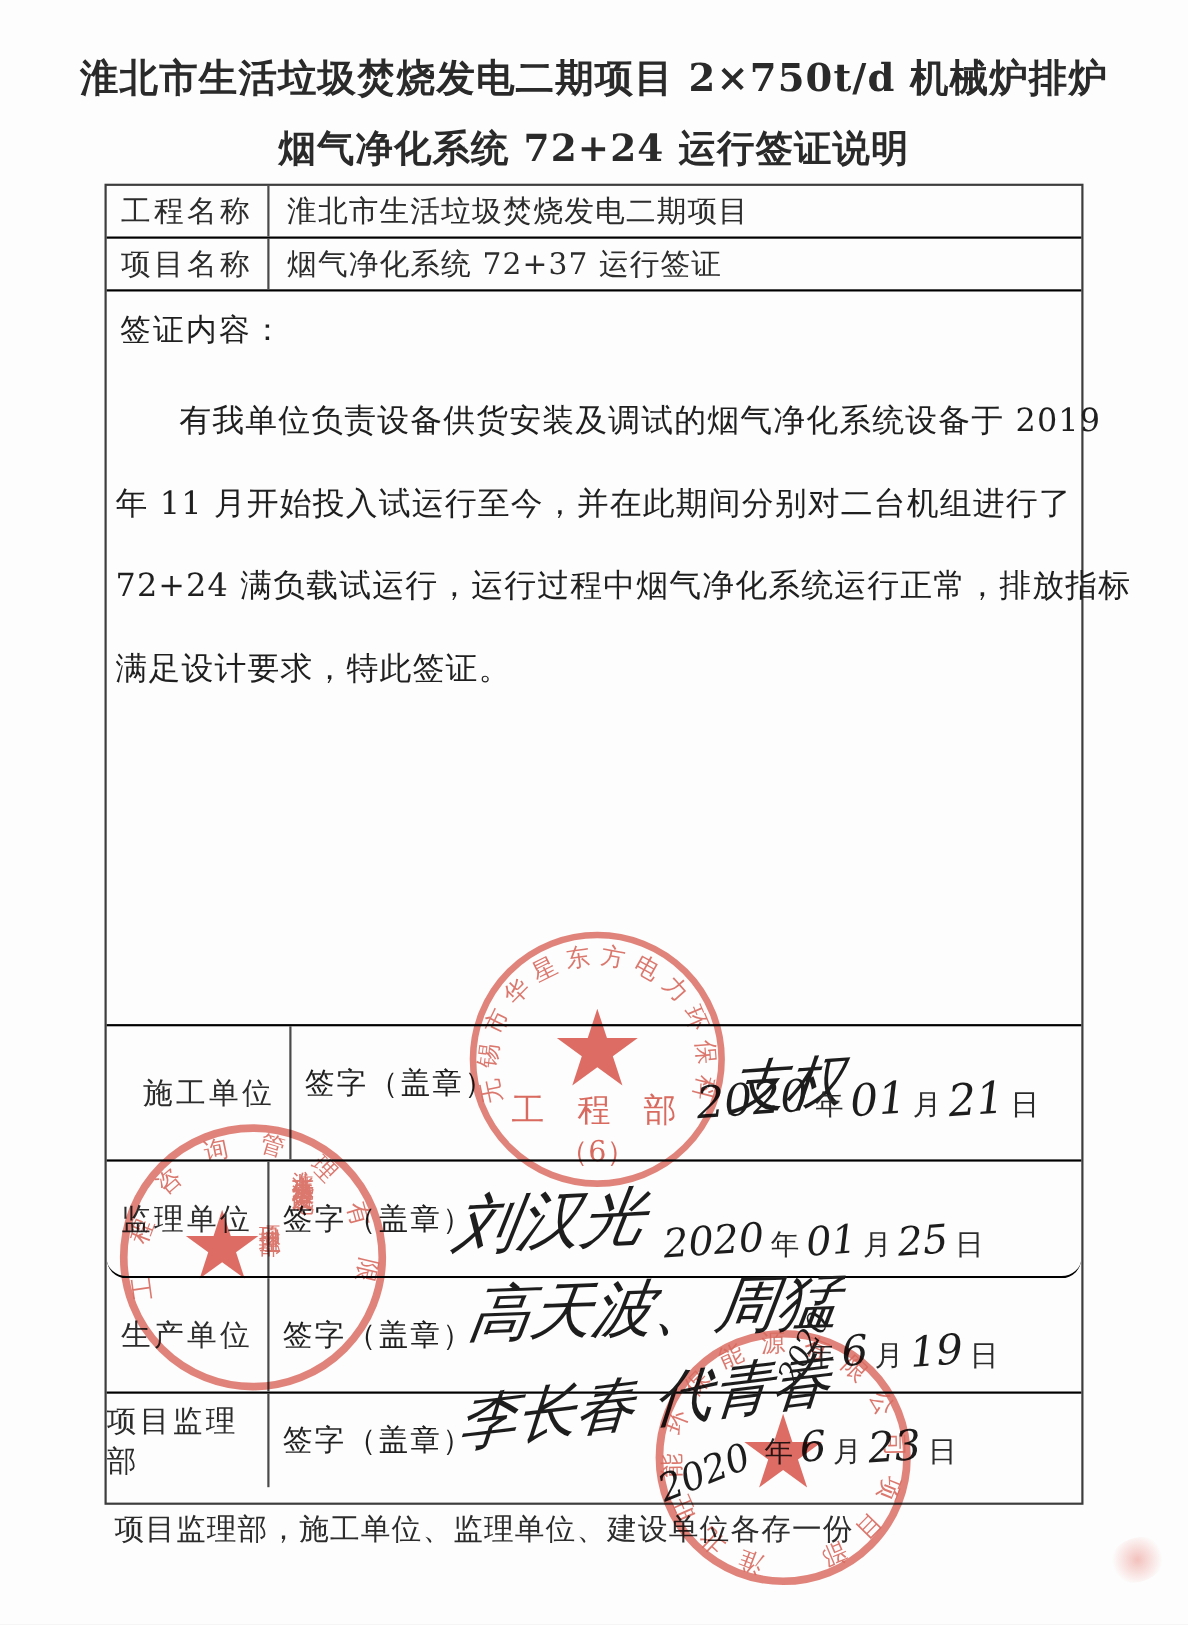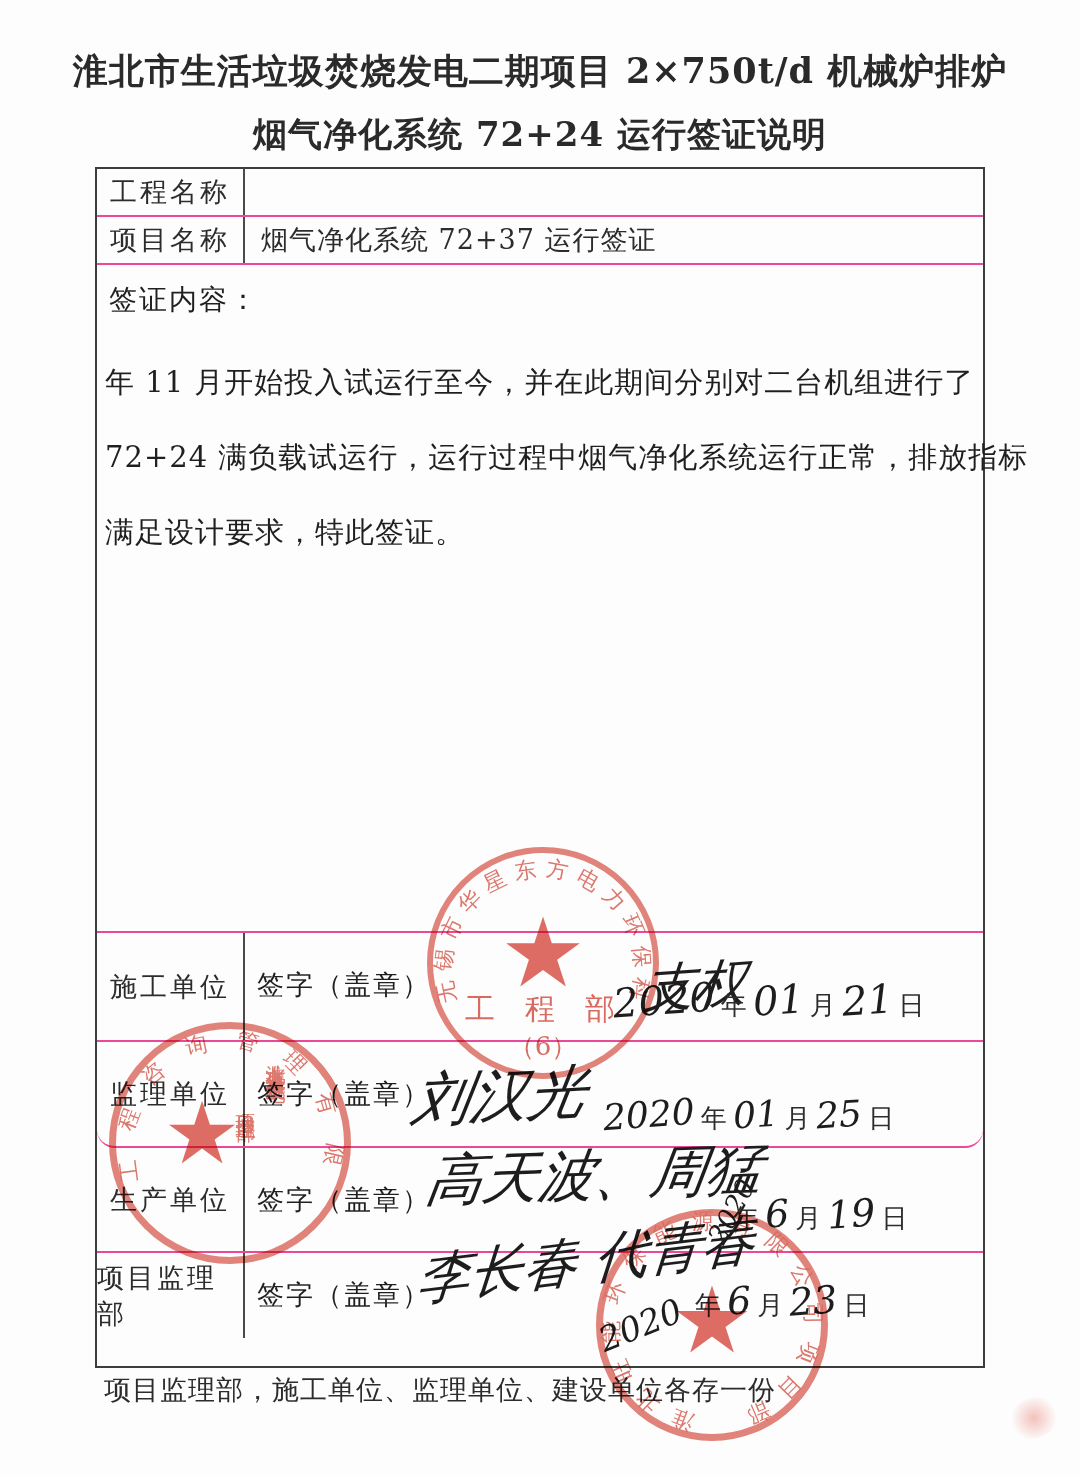--- a/index.html
+++ b/index.html
@@ -10,41 +10,41 @@
   }
   
   .title{position:absolute;left:0;width:1080px;text-align:center;font-weight:700;color:#2a2a2a;}
   .title1{top:48px;font-size:35px;letter-spacing:1px;}
   .title2{top:112px;font-size:34px;letter-spacing:1px;}
   
   .doc-table{
     position:absolute;left:95px;top:167px;width:890px;height:1201px;
     border:2px solid #3d3d3d;box-sizing:border-box;
   }
-  .trow{display:flex;border-bottom:2px solid #ec4899;box-sizing:border-box;position:relative;}
+  .trow{display:flex;border-bottom:2px solid #000000;box-sizing:border-box;position:relative;}
   .trow:last-child{border-bottom:none;}
   .tcell-label{
     width:148px;flex:0 0 148px;border-right:2px solid #4a4a4a;box-sizing:border-box;
     display:flex;align-items:center;justify-content:center;
     font-size:27px;letter-spacing:3px;color:#2c2c2c;
   }
   .tcell-value{
     flex:1;display:flex;align-items:center;padding-left:16px;
     font-size:27px;color:#2c2c2c;letter-spacing:1px;
   }
   .r-info{height:48px;}
   .r-content{height:652px;display:block;}
   .content-heading{margin:16px 0 0 12px;font-size:28px;letter-spacing:2px;}
   .content-lines{margin:26px 8px 0 8px;}
   .content-line{font-size:29px;line-height:75px;letter-spacing:1px;white-space:nowrap;}
   .content-line.first{text-indent:58px;}
   
   .r-sig .sig-content{flex:1;position:relative;font-size:27px;}
   .sign-label{position:absolute;left:12px;top:34px;letter-spacing:2px;white-space:nowrap;}
-  .r5{height:109px;} .r6{height:106px;border-radius:18px;} .r7{height:105px;} .r8{height:85px;}
+  .r5{height:123px;padding-left:20px;} .r6{height:106px;border-radius:18px;} .r7{height:105px;} .r8{height:85px;}
   .r8 .sign-label{top:24px;}
   
   .hw{
     font-style:italic;color:#1d1d1d;
     font-family:"DejaVu Serif","Liberation Serif",serif;
     white-space:nowrap;
   }
   .signature{position:absolute;transform-origin:left center;}
   .sig5{left:398px;top:22px;font-size:52px;transform:rotate(-4deg) skewX(-10deg);}
   .sig6{left:168px;top:20px;font-size:58px;transform:rotate(-3deg) skewX(-12deg);}
@@ -85,31 +85,33 @@
 
 <div class="page">
 
   <div class="title title1">淮北市生活垃圾焚烧发电二期项目 2×750t/d 机械炉排炉</div>
   <div class="title title2">烟气净化系统 72+24 运行签证说明</div>
 
   <div class="doc-table">
 
     <div class="trow r-info">
       <div class="tcell-label">工程名称</div>
+      <div class="tcell-value">淮北市生活垃圾焚烧发电二期项目</div>
     </div>
 
     <div class="trow r-info">
       <div class="tcell-label">项目名称</div>
       <div class="tcell-value">烟气净化系统 72+37 运行签证</div>
     </div>
 
 
     <div class="trow r-content">
       <div class="content-heading">签证内容：</div>
       <div class="content-lines">
+        <div class="content-line first">有我单位负责设备供货安装及调试的烟气净化系统设备于 2019</div>
         <div class="content-line">年 11 月开始投入试运行至今，并在此期间分别对二台机组进行了</div>
         <div class="content-line">72+24 满负载试运行，运行过程中烟气净化系统运行正常，排放指标</div>
         <div class="content-line">满足设计要求，特此签证。</div>
       </div>
     </div>
 
     <div class="trow r-sig r5">
       <div class="tcell-label">施工单位</div>
       <div class="sig-content">
         <span class="sign-label">签字（盖章）</span>

